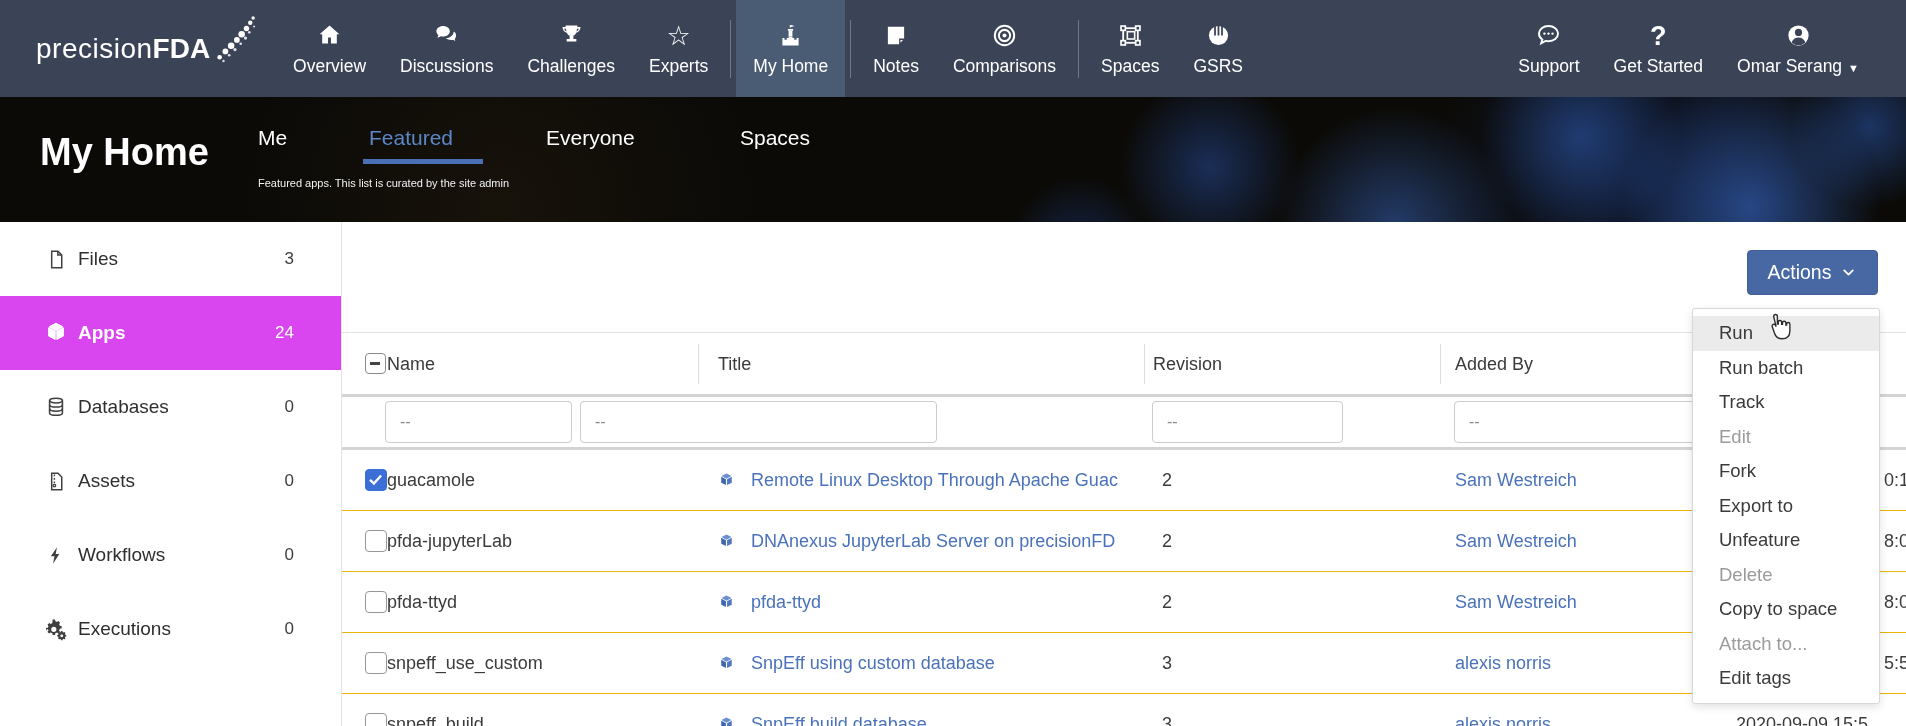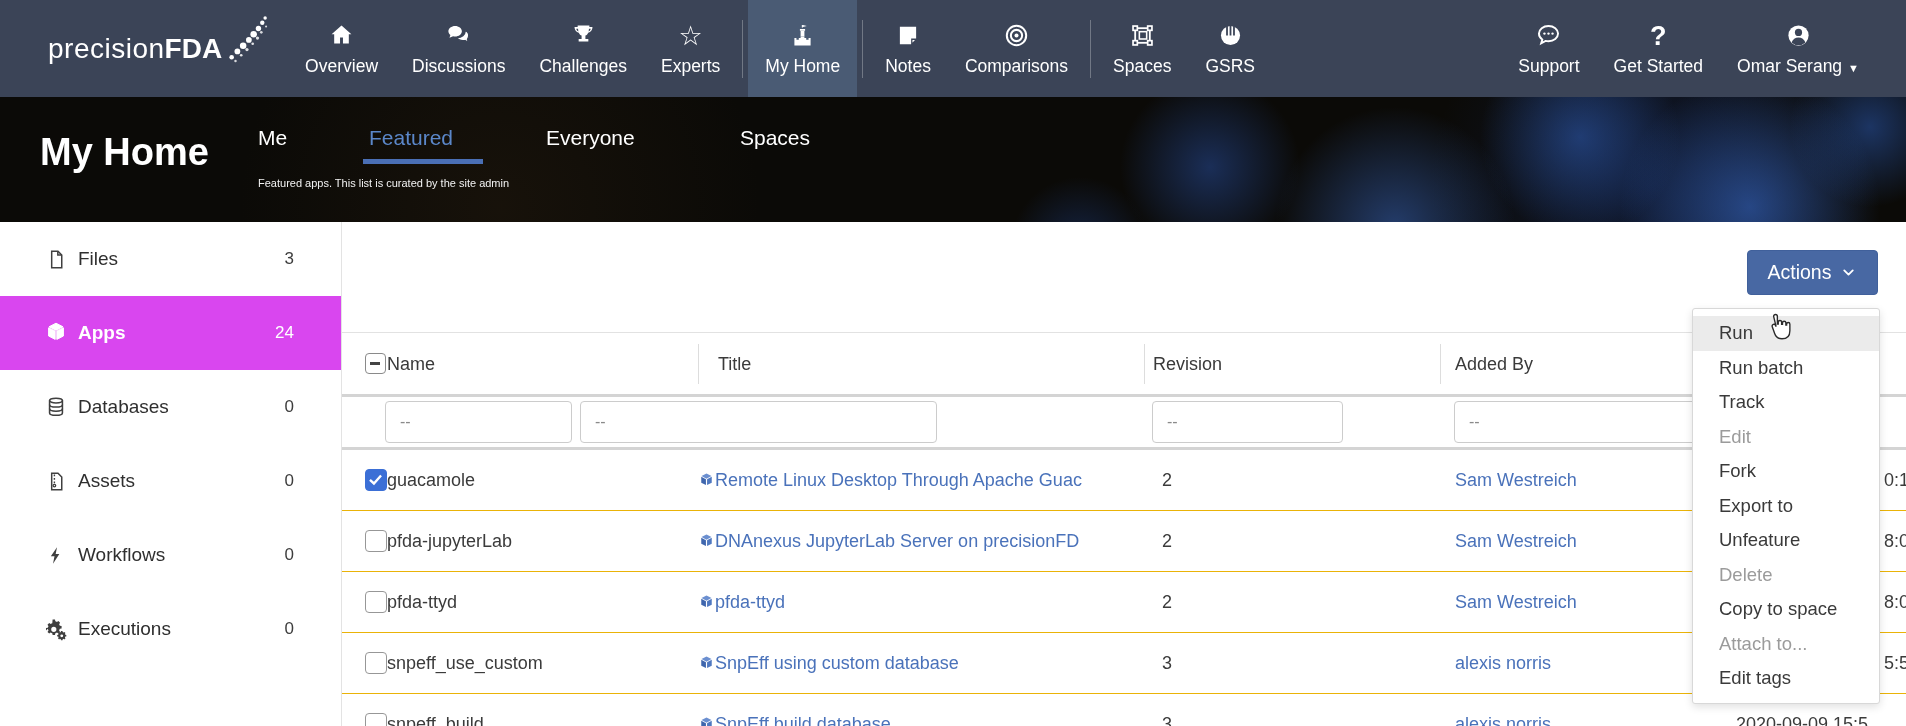--- a/index.html
+++ b/index.html
@@ -1,21 +1,21 @@
 <!DOCTYPE html>
 <html><head>
 <meta charset="utf-8">
 <style>
   * { margin:0; padding:0; box-sizing:border-box; }
   html,body { width:1906px; height:726px; overflow:hidden; }
   body { font-family:"Liberation Sans", sans-serif; position:relative; background:#fff; color:#3b3b3b; }
 
   
   .topnav { position:absolute; left:0; top:0; width:1906px; height:97px; background:#3b4457; display:flex; align-items:stretch; }
-  .logo { display:flex; align-items:center; padding-left:48px; margin-right:20px; color:#fff; font-size:28px; position:relative; }
+  .logo { display:flex; align-items:center; padding-left:36px; margin-right:20px; color:#fff; font-size:28px; position:relative; }
   .logo .lt { font-weight:300; letter-spacing:.5px; }
   .logo .lb { font-weight:700; }
   .logo svg { margin-left:2px; margin-top:-20px; }
   .nav-item { display:flex; flex-direction:column; align-items:center; justify-content:center; gap:7px; padding:0 17px; color:#fff; text-decoration:none; cursor:pointer; }
   .nav-item.active { background:#4a5b74; }
   .nav-ic { height:28px; display:flex; align-items:flex-end; justify-content:center; }
   .nav-label { font-size:17.5px; white-space:nowrap; }
   .nav-divider { width:1px; background:rgba(255,255,255,.28); height:58px; align-self:center; margin:0 5px; }
   .nav-right { margin-left:auto; display:flex; align-items:stretch; padding-right:30px; }
   .star-glyph { font-size:27px; line-height:26px; }
@@ -59,21 +59,21 @@
   .th { position:absolute; top:0; height:62px; display:flex; align-items:center; }
   .col-sep { position:absolute; top:11px; height:40px; width:1px; background:#ddd; }
   .rule { position:absolute; left:0; width:1564px; height:3px; background:#d4d4d4; }
   .filter-row { position:absolute; left:0; top:175px; width:1564px; height:50px; }
   .filter-row input { position:absolute; top:4px; height:42px; border:1px solid #ccc; border-radius:4px; padding-left:14px; font-size:16px; color:#555; font-family:"Liberation Sans",sans-serif; outline:none; }
   .filter-row input::placeholder { color:#8a8a8a; }
 
   .trow { position:absolute; left:0; width:1564px; height:61px; border-bottom:1px solid #eab308; font-size:18px; }
   .cell { position:absolute; top:0; height:60px; display:flex; align-items:center; white-space:nowrap; }
   .c-name { left:45px; color:#3b3b3b; }
-  .c-title { left:356px; width:440px; overflow:hidden; gap:0; }
+  .c-title { left:376px; width:440px; overflow:hidden; gap:16px; }
   .c-rev { left:820px; }
   .c-added { left:1113px; }
   .c-created { left:1394px; color:#3b3b3b; }
   .created-frag { position:absolute; right:-3px; top:0; height:60px; display:flex; align-items:center; color:#3b3b3b; }
   a.blue, .c-title a { color:#4a72ba; text-decoration:none; cursor:pointer; }
   .cb { position:absolute; left:23px; top:19px; width:22px; height:22px; border:1.5px solid #979797; border-radius:4px; background:#fff; cursor:pointer; }
   .cb.checked { background:#3b6fd6; border-color:#3b6fd6; }
   .cb-header { position:absolute; left:23px; top:20px; width:21px; height:21px; border:1.5px solid #8a8a8a; border-radius:4px; background:#fff; cursor:pointer; }
   .cb-header::after { content:""; position:absolute; left:4px; top:8px; width:10px; height:2.5px; background:#444; }
 

